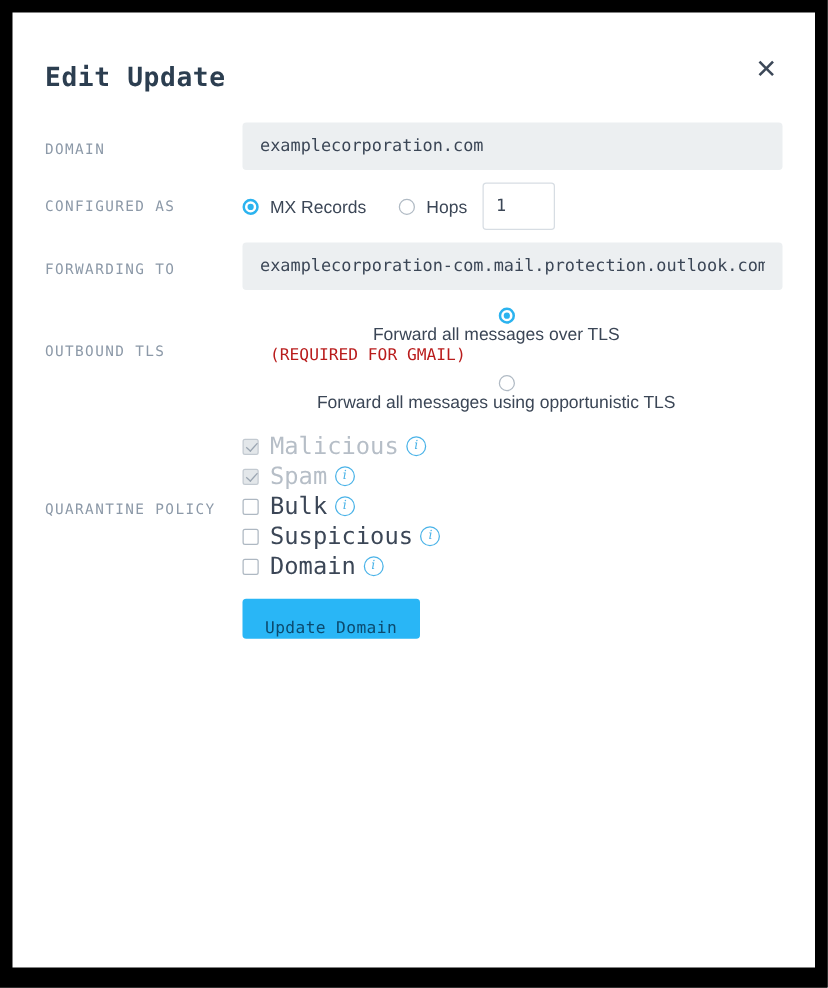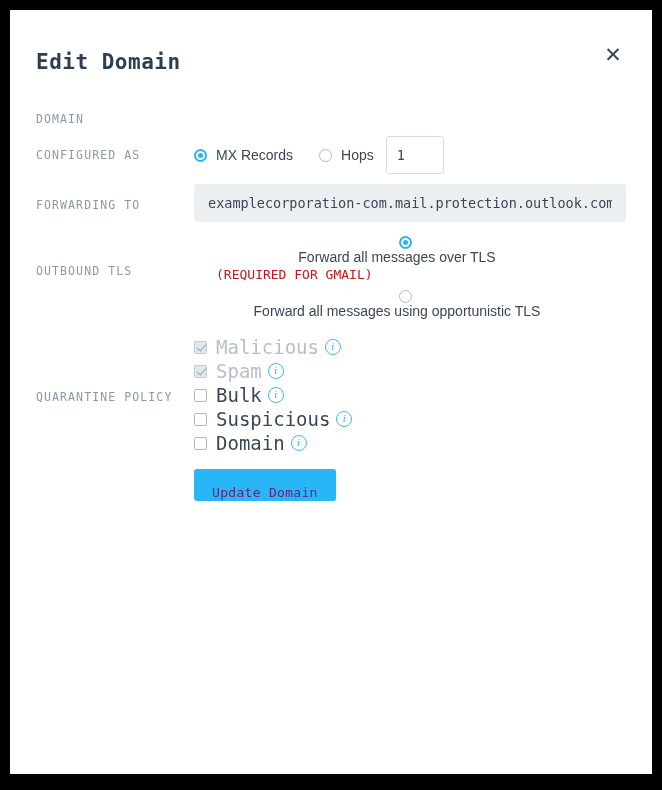--- a/index.html
+++ b/index.html
@@ -230,46 +230,49 @@
     font-size: 19px;
     color: #3b4656;
     font-family: "DejaVu Sans Mono", monospace;
   }
   .q-label.disabled {
     color: #b6bec7;
   }
   .update-btn {
     margin-top: 14px;
     background: #29b6f6;
-    color: #701a75;
+    color: #0c4a6e;
     border: none;
     border-radius: 3px;
     height: 32px;
     padding: 16px 18px;
     font-size: 13px;
     font-family: "DejaVu Sans Mono", monospace;
     cursor: pointer;
     letter-spacing: 0.3px;
   }
   .block-outbound { padding-top: 4px; }
 </style>
 </head>
 <body>
 
 <div class="page">
   <div class="modal">
 
     <div class="close-btn">✕</div>
 
-    <div class="title">Edit Domain</div>
+    <div class="title">Edit Update</div>
 
     <div class="form">
 
       <div class="row">
         <div class="label">DOMAIN</div>
+        <div class="field">
+          <input class="text-input" type="text" value="examplecorporation.com" style="">
+        </div>
       </div>
 
       <div class="row">
         <div class="label center-mid" style="height:38px">CONFIGURED AS</div>
         <div class="field">
           <div class="radio-row">
             <span class="radio checked"></span>
             <span class="radio-label">MX Records</span>
             <span class="radio"></span>
             <span class="radio-label" style="margin-right:12px">Hops</span>

